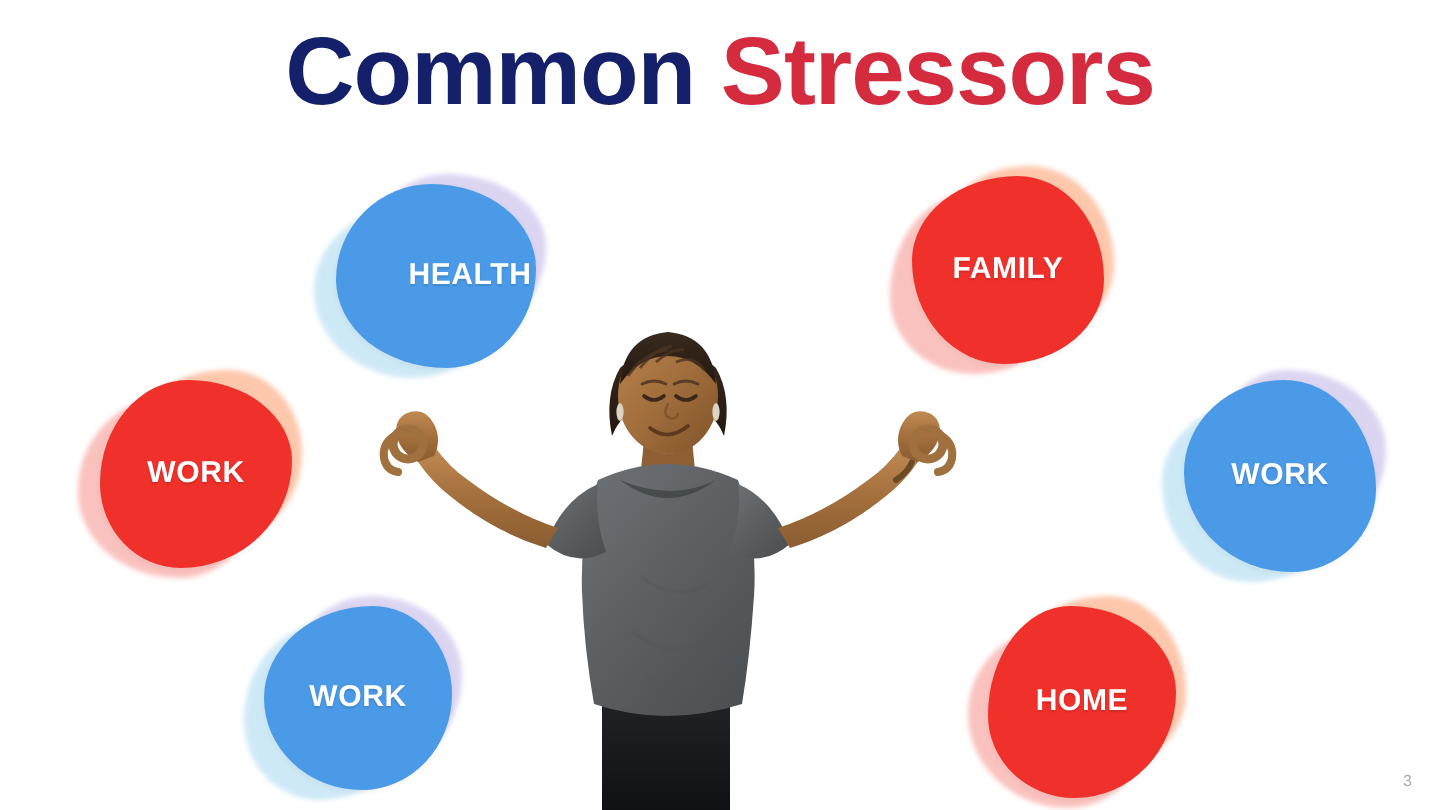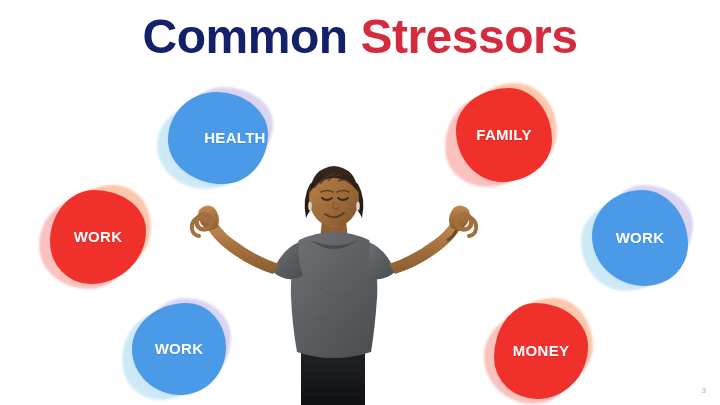--- a/index.html
+++ b/index.html
@@ -226,19 +226,19 @@
       <div class="blob" style="left: 132px; top: 303px;">
         <div class="shape back-a" style="width: 86.48px; height: 84.64px; left: 12.22px; top: -5.06px; background: rgb(192, 179, 232); border-radius: 48% 52% 45% 55% / 52% 46% 54% 48%;"></div>
         <div class="shape back-b" style="width: 89.3px; height: 87.4px; left: -10.34px; top: 9.2px; background: rgb(159, 212, 239); border-radius: 46% 54% 58% 42% / 55% 43% 57% 45%;"></div>
         <div class="shape main" style="width: 94px; height: 92px; left: 0px; top: 0px; background: rgb(74, 154, 232); border-radius: 58% 42% 48% 52% / 50% 48% 52% 50%;"></div>
         <div class="label" style="width: 94px; left: 0px; top: 37px;">WORK</div>
       </div>
       <div class="blob" style="left: 494px; top: 303px;">
         <div class="shape back-a" style="width: 86.48px; height: 88.32px; left: 12.22px; top: -5.28px; background: rgb(251, 154, 104); border-radius: 55% 45% 52% 48% / 45% 55%;"></div>
         <div class="shape back-b" style="width: 89.3px; height: 91.2px; left: -10.34px; top: 9.6px; background: rgb(245, 134, 127); border-radius: 52% 48% 44% 56% / 48% 57% 43% 52%;"></div>
         <div class="shape main" style="width: 94px; height: 96px; left: 0px; top: 0px; background: rgb(240, 48, 42); border-radius: 44% 56% 54% 46% / 57% 45% 55% 43%;"></div>
-        <div class="label" style="width: 94px; left: 0px; top: 39px;">MONEY</div>
+        <div class="label" style="width: 94px; left: 0px; top: 39px;">HOME</div>
       </div>
     </div>
 
   <div id="page-number" style="color: rgb(169, 169, 169);">3</div>
 
 </div>
 
 </body></html>

